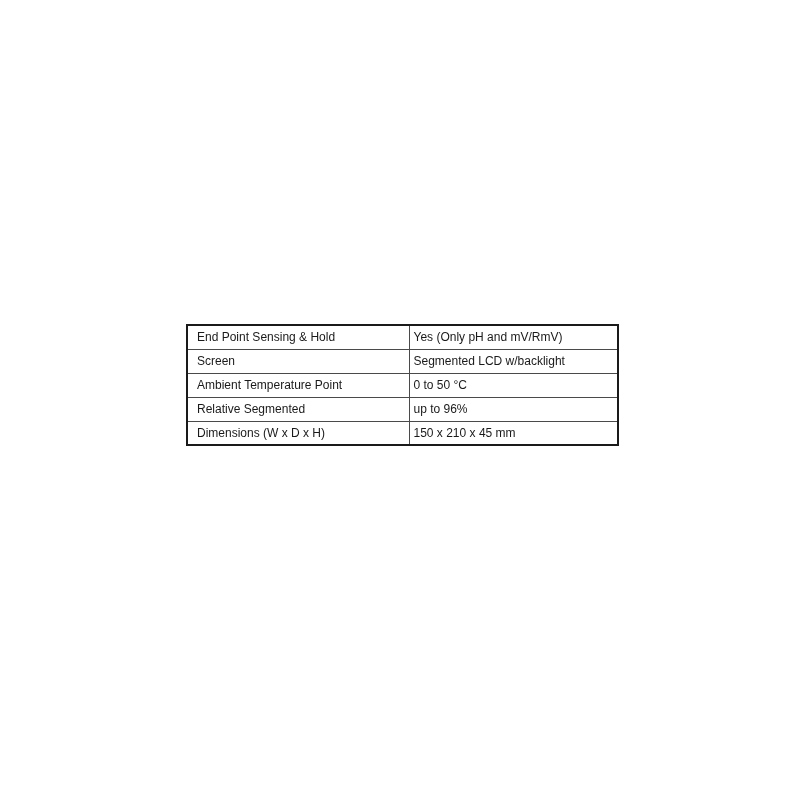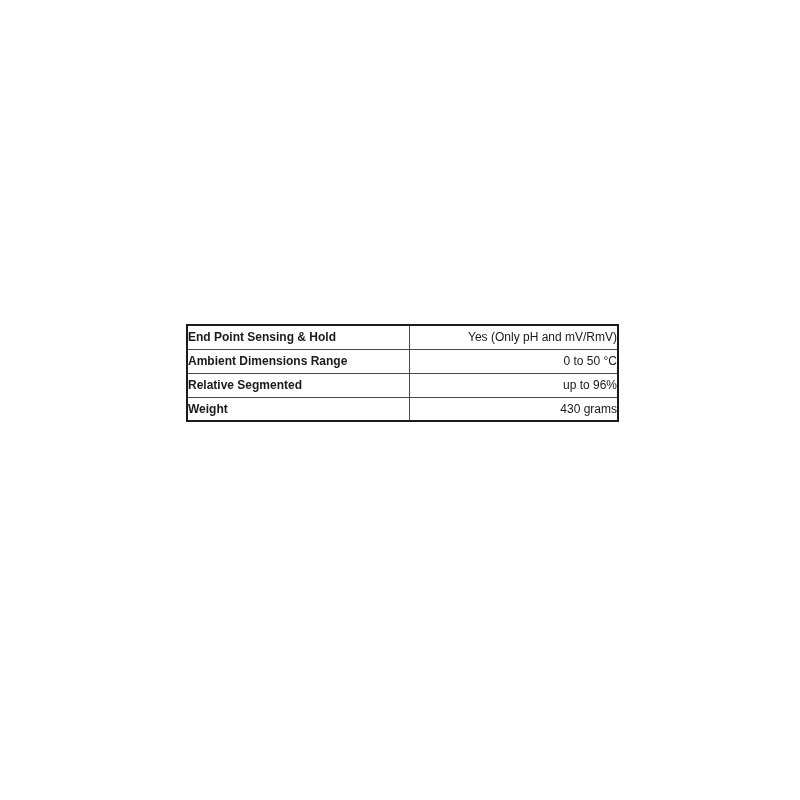--- a/index.html
+++ b/index.html
@@ -35,46 +35,50 @@
     vertical-align: middle;
     white-space: nowrap;
     overflow: hidden;
   }
   
   table.spec-table {
     border: 2px solid #1a1a1a;
   }
   table.spec-table tr td:first-child {
     width: 222px;
-    font-weight: bold;
+    font-weight: normal;
+    padding-left: 9px;
   }
   table.spec-table tr td:last-child {
     width: 209px;
     font-weight: normal;
     padding-left: 4px;
-    text-align: right;
   }
 </style>
 </head>
 <body>
 
 <div class="page">
   <table class="spec-table">
     <tbody>
       <tr>
         <td>End Point Sensing &amp; Hold</td>
         <td>Yes (Only pH and mV/RmV)</td>
       </tr>
       <tr>
-        <td>Ambient Dimensions Range</td>
+        <td>Screen</td>
+        <td>Segmented LCD w/backlight</td>
+      </tr>
+      <tr>
+        <td>Ambient Temperature Point</td>
         <td>0 to 50 °C</td>
       </tr>
       <tr>
         <td>Relative Segmented</td>
         <td>up to 96%</td>
       </tr>
       <tr>
-        <td>Weight</td>
-        <td>430 grams</td>
+        <td>Dimensions (W x D x H)</td>
+        <td>150 x 210 x 45 mm</td>
       </tr>
     </tbody>
   </table>
 </div>
 
 </body></html>

